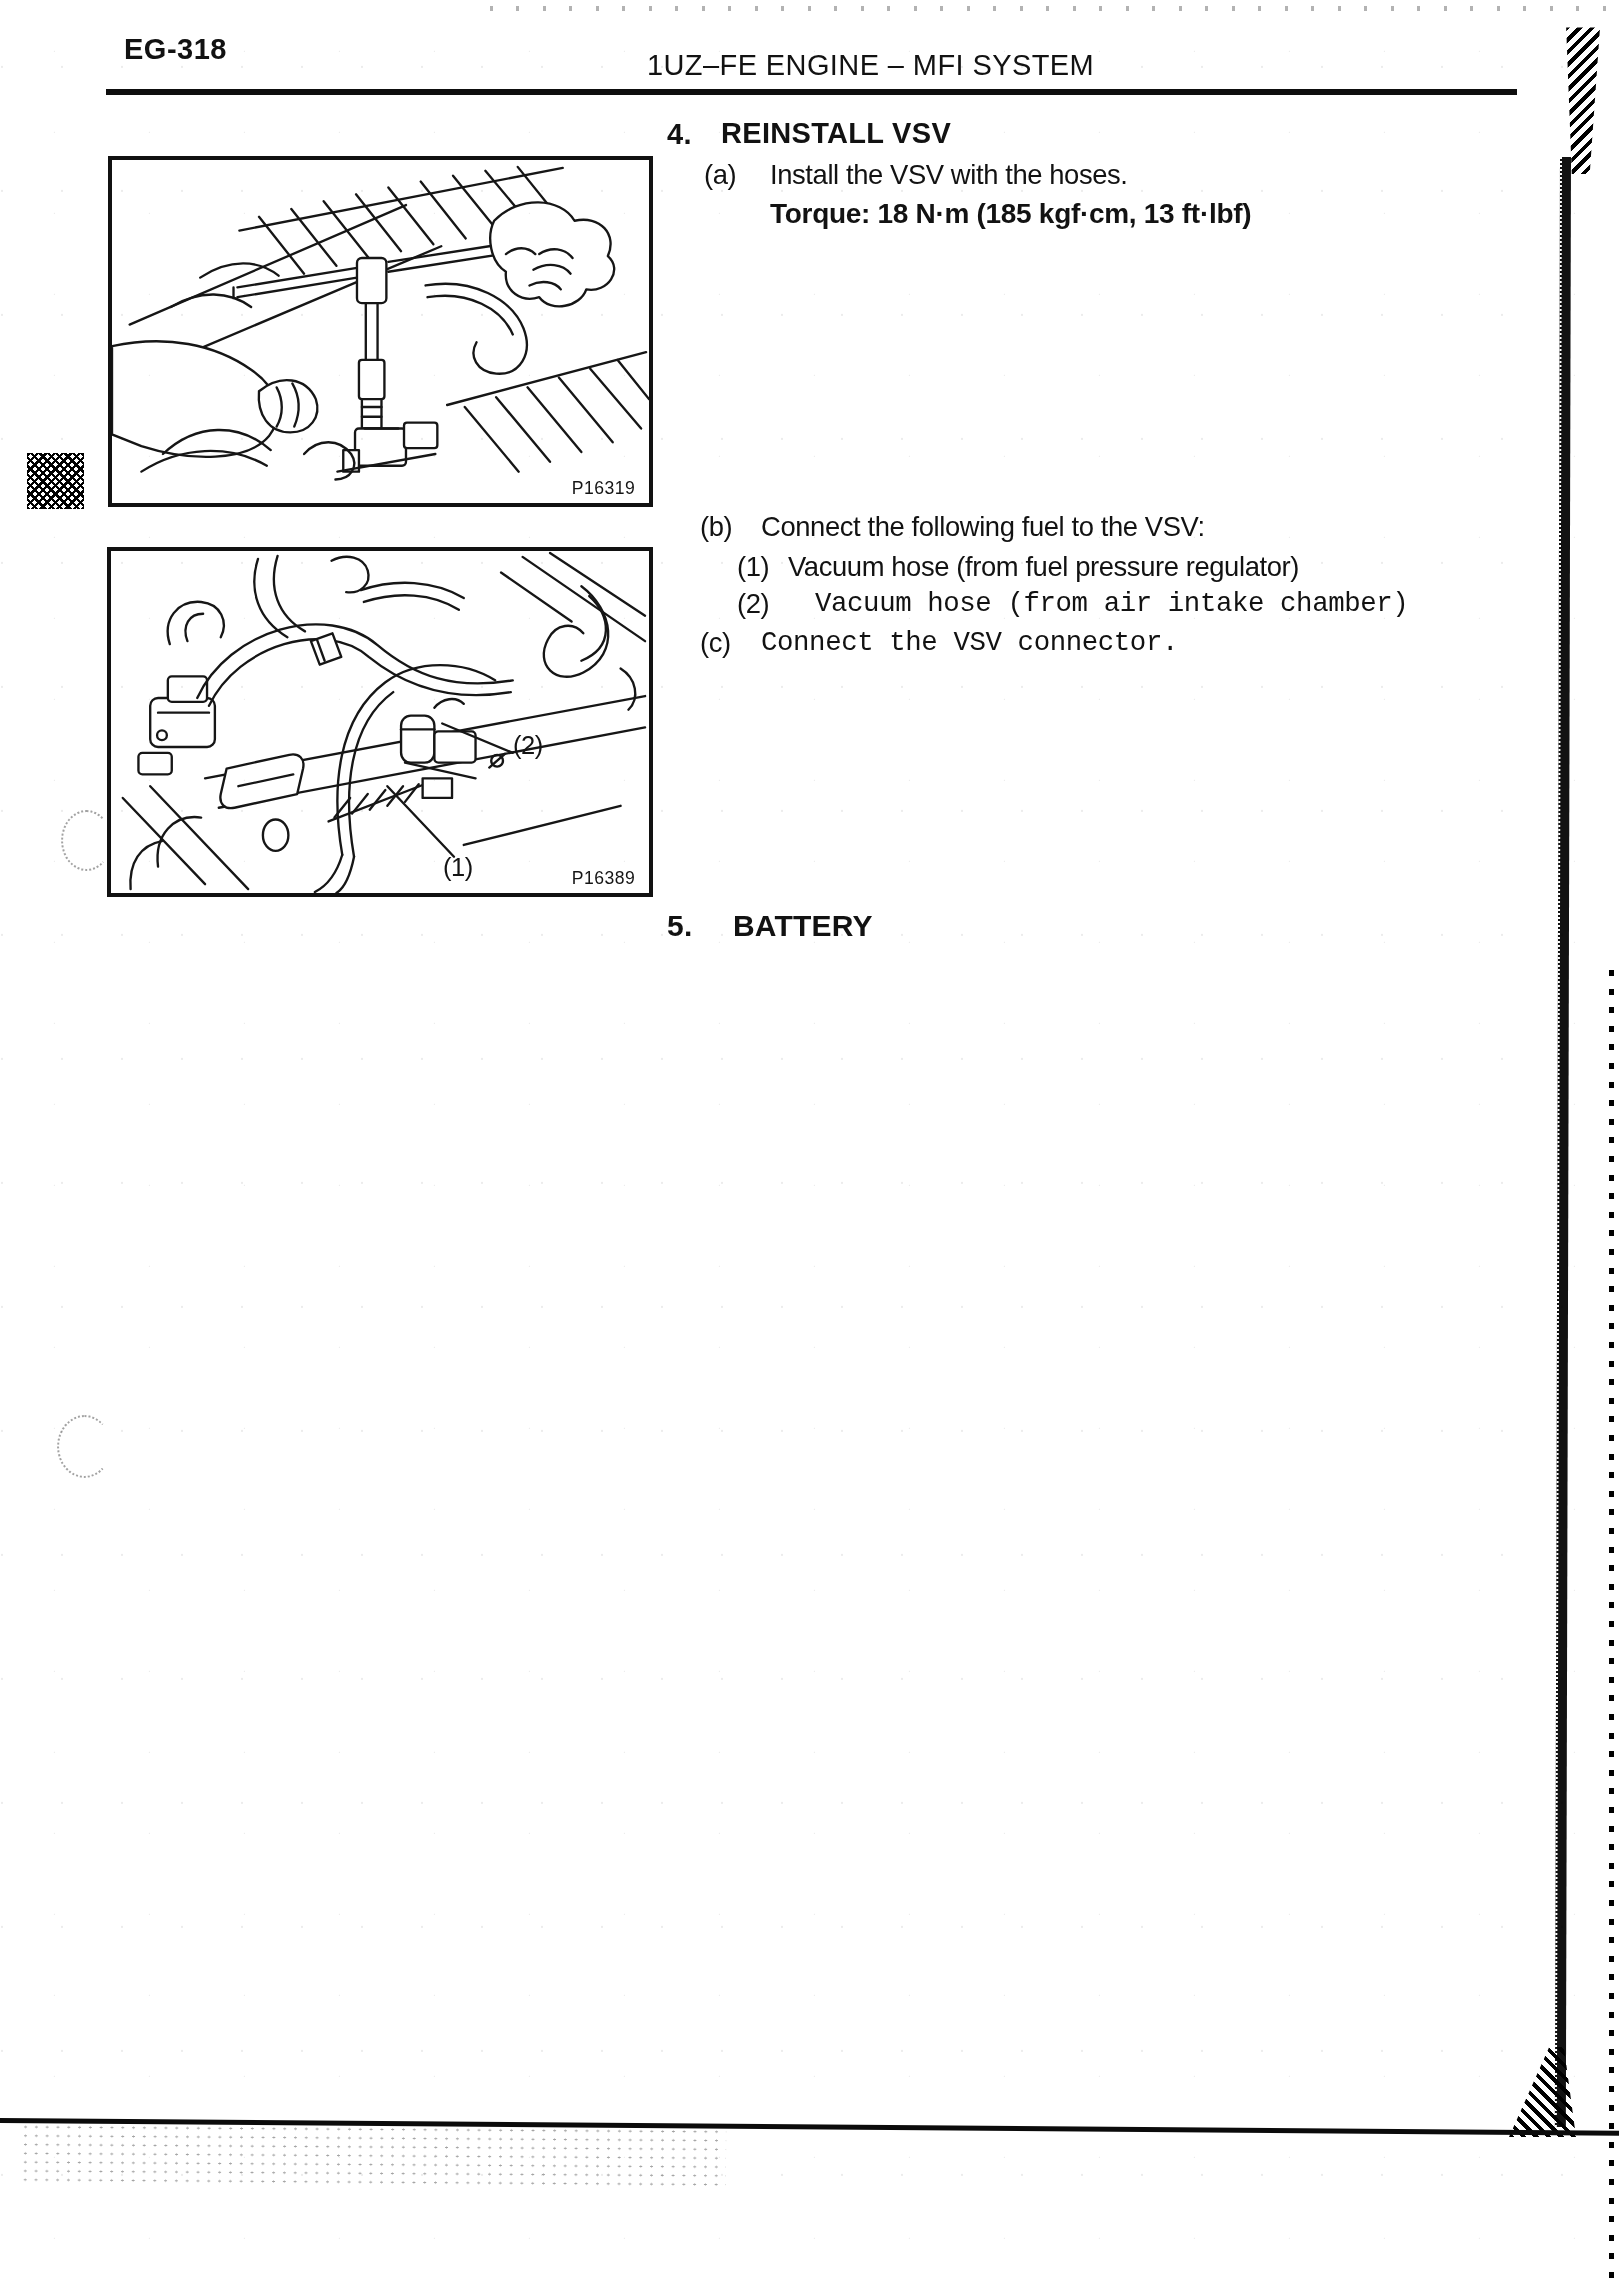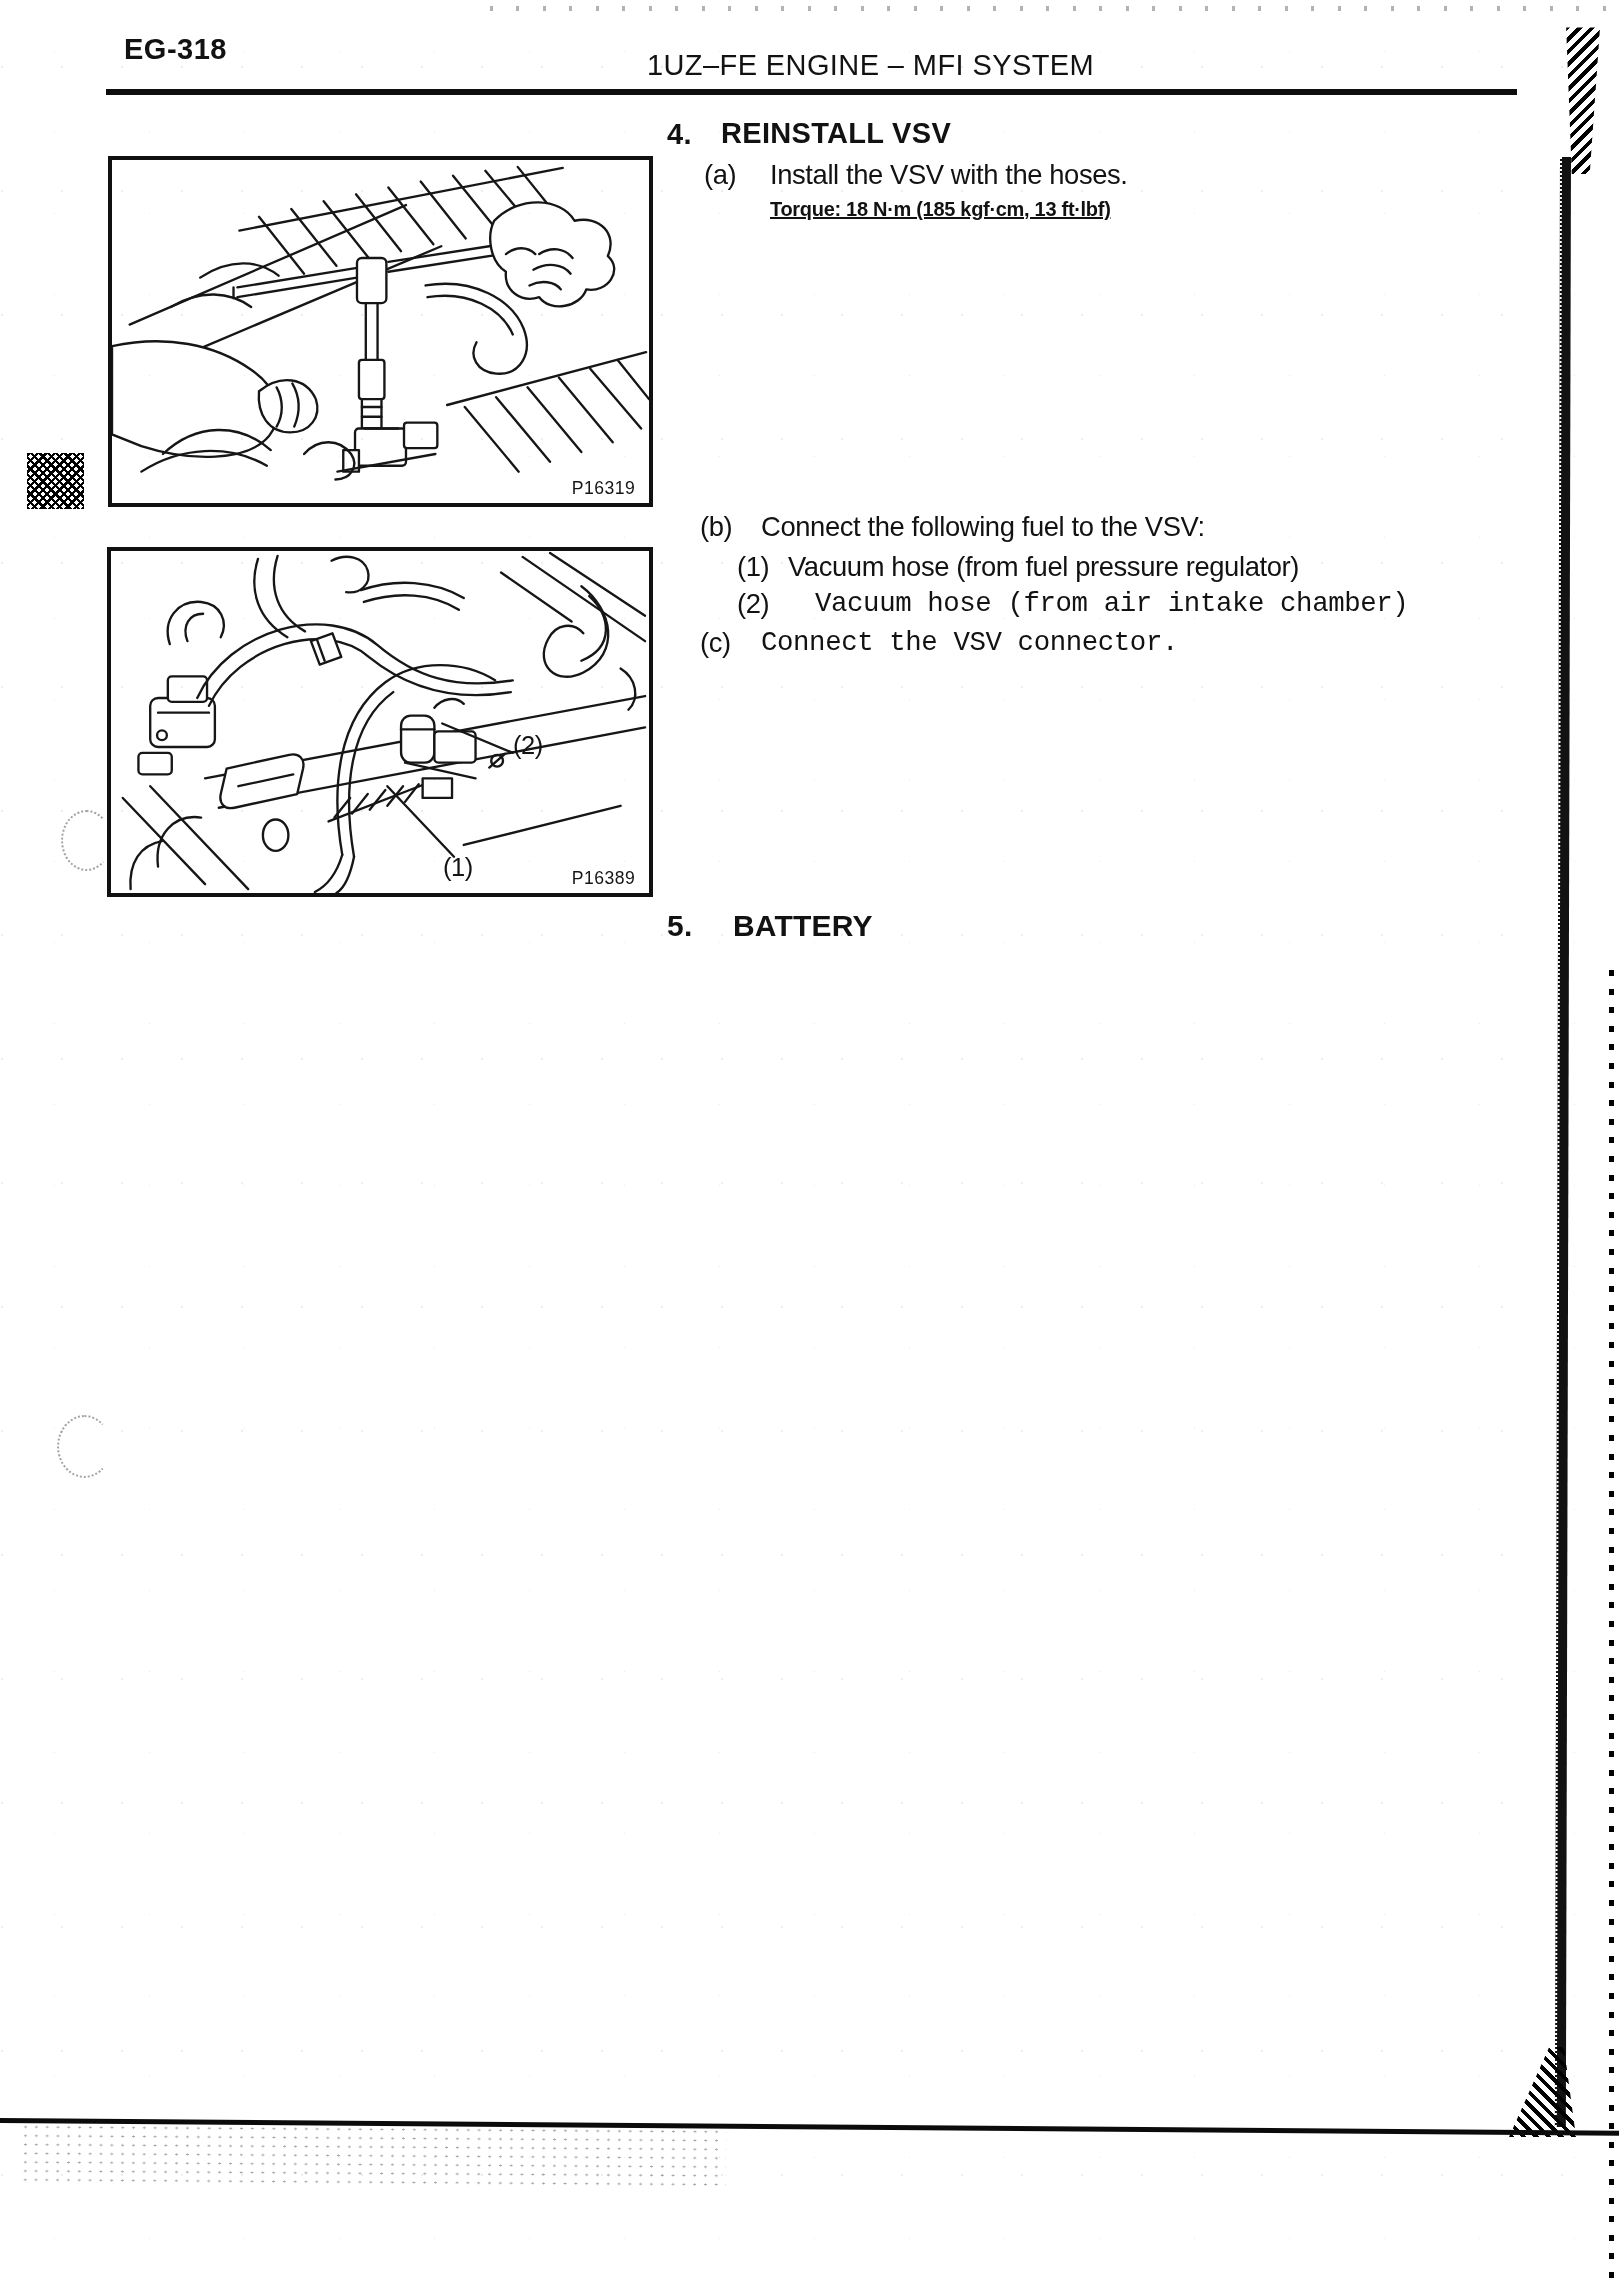--- a/index.html
+++ b/index.html
@@ -5,21 +5,21 @@
   html,body{margin:0;padding:0;}
   body{
     width:1619px;height:2290px;position:relative;background:#ffffff;
     font-family:"Liberation Sans", sans-serif;color:#121212;overflow:hidden;
   }
   .abs{position:absolute;}
   
   .h{font-weight:bold;font-size:29px;letter-spacing:0.3px;line-height:1.15;white-space:nowrap;}
   .h5{font-weight:bold;font-size:30px;letter-spacing:0.2px;line-height:44px;}
   .b{font-size:27.4px;letter-spacing:-0.4px;line-height:1.15;white-space:nowrap;}
-  .bb{font-weight:bold;font-size:20px;letter-spacing:-0.3px;line-height:1.15;white-space:nowrap;text-decoration:underline;}
+  .bb{font-weight:bold;font-size:28px;letter-spacing:-0.3px;line-height:1.15;white-space:nowrap;}
   .code-label{font-size:17.6px;letter-spacing:0.5px;color:#151515;}
   .callout{font-size:25.5px;letter-spacing:-0.5px;color:#141414;white-space:nowrap;}
   
   .page-code{left:106px;top:33px;font-weight:bold;font-size:29px;letter-spacing:0.5px;margin-left:18px;}
   .page-title{left:647px;top:49px;font-weight:normal;font-size:29px;letter-spacing:0.4px;white-space:nowrap;}
   .header-rule{left:106px;top:89px;width:1411px;height:5.9px;background:#0e0e0e;}
   
   .fig{background:#fff;border:4.9px solid #111;margin-top:36px;}
   .fig1{left:108px;top:120px;width:537px;height:343px;}
   .fig2{left:107px;top:511px;width:538px;height:342px;}

